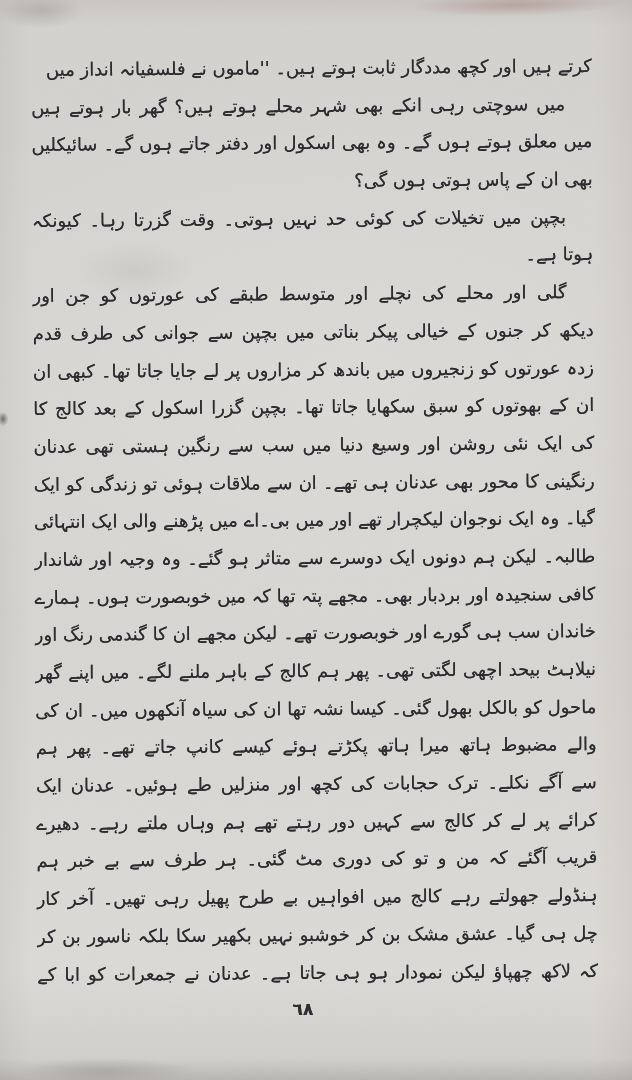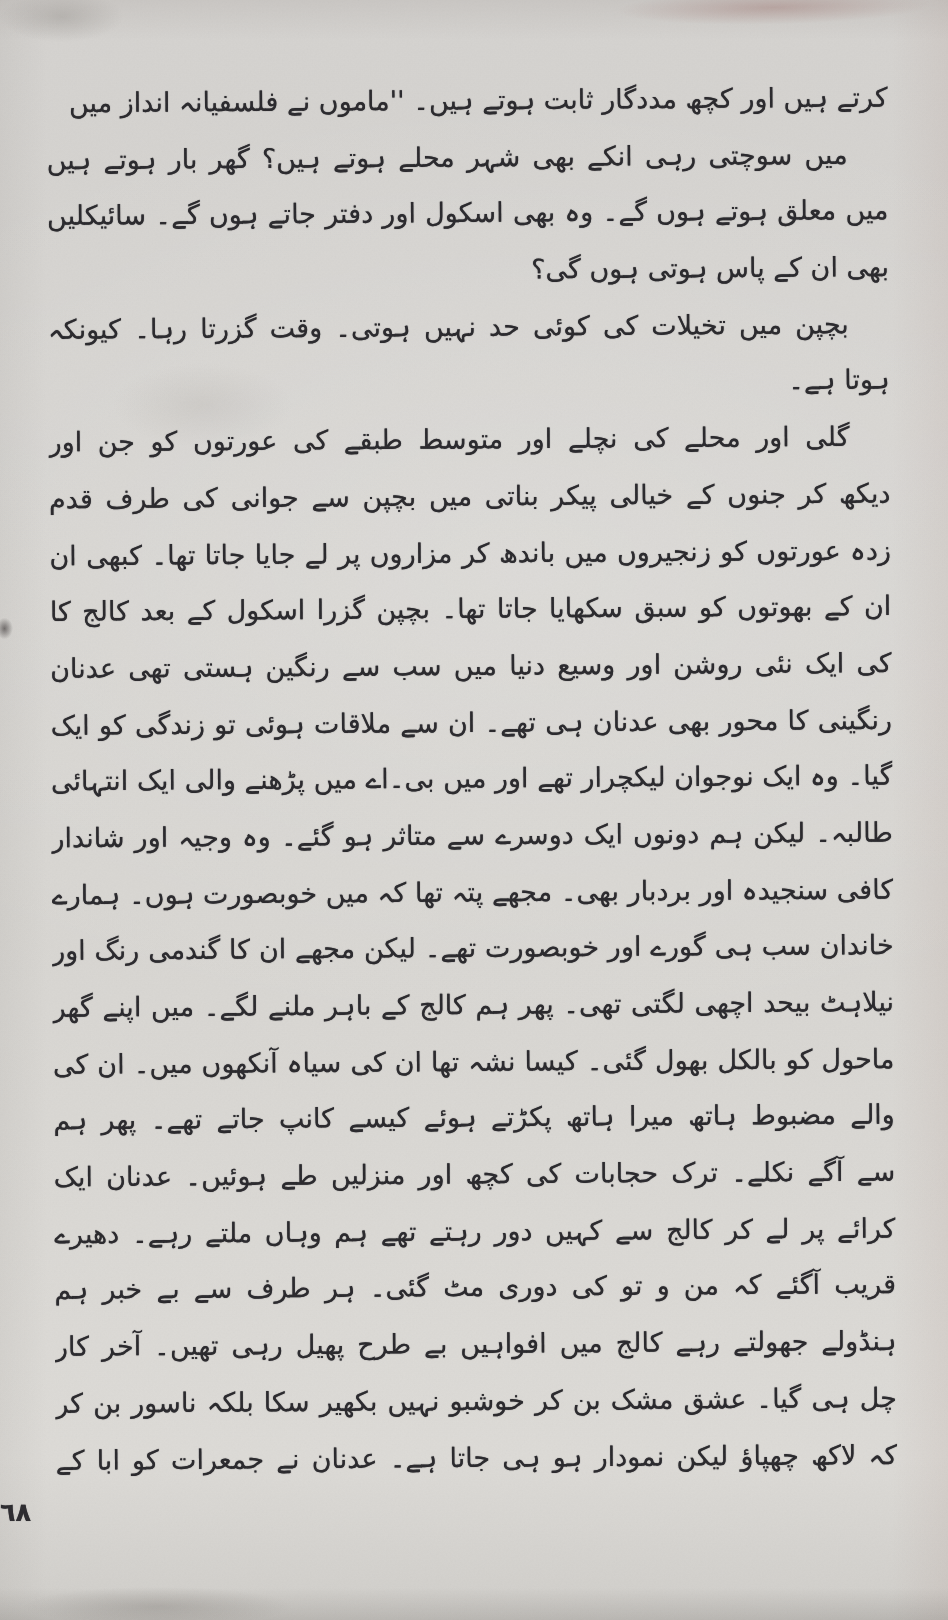--- a/index.html
+++ b/index.html
@@ -50,21 +50,21 @@
   .text-line.justified{
     text-align:justify;
     text-align-last:justify;
   }
   .text-line.indented{
     padding-right:27px;
   }
   .page-number{
     position:absolute;
     top:999px;left:0;right:26px;
-    text-align:left;
+    text-align:center;
     font-size:17px;
     font-weight:bold;
     color:#2b2a2e;
     text-shadow:0 0 0.5px rgba(41,40,44,0.8);
   }
   .grain{position:absolute;top:0;left:0;pointer-events:none;}
 </style>
 </head>
 <body>
 

